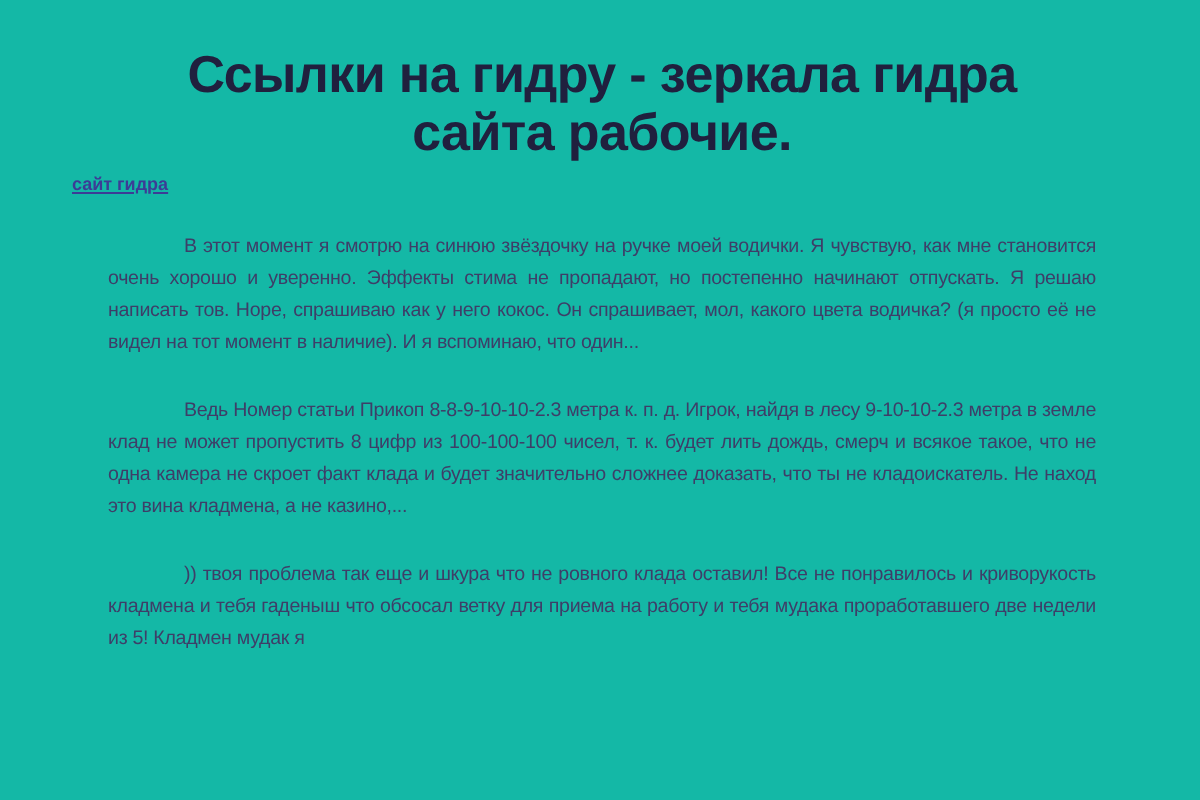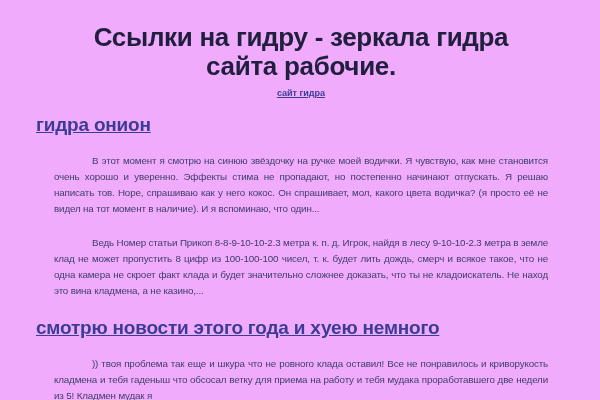--- a/index.html
+++ b/index.html
@@ -5,36 +5,36 @@
   html, body { margin: 0; padding: 0; }
   body {
     font-family: "Liberation Sans", "DejaVu Sans", sans-serif;
     background: #ffffff;
   }
   .viewport {
     position: relative;
     width: 600px;
     height: 400px;
     overflow: hidden;
-    background: #f0abfc;
+    background: #14b8a6;
     box-sizing: border-box;
     padding: 23px 34px 0 36px;
   }
   .page-title {
     margin: 0 auto 4px auto;
     max-width: 490px;
     text-align: center;
     font-size: 26px;
     line-height: 29px;
     font-weight: 700;
     letter-spacing: -0.3px;
     color: #20203e;
   }
   .site-link-wrap {
-    text-align: center;
+    text-align: left;
     margin-bottom: 4px;
     line-height: 11px;
   }
   .site-link {
     font-size: 9px;
     font-weight: 700;
     color: #3c3c96;
     text-decoration: underline;
     cursor: pointer;
   }
@@ -65,30 +65,24 @@
 
 <div class="viewport">
 
   <h1 class="page-title">Ссылки на гидру - зеркала гидра сайта рабочие.</h1>
 
   <div class="site-link-wrap">
     <a href="#" class="site-link">сайт гидра</a>
   </div>
 
   <article>
-    <h2 class="post-heading">
-      <a href="#">гидра онион</a>
-    </h2>
     <p class="post-body">В этот момент я смотрю на синюю звёздочку на ручке моей водички. Я чувствую, как мне становится очень хорошо и уверенно. Эффекты стима не пропадают, но постепенно начинают отпускать. Я решаю написать тов. Норе, спрашиваю как у него кокос. Он спрашивает, мол, какого цвета водичка? (я просто её не видел на тот момент в наличие). И я вспоминаю, что один...</p>
   </article>
 
   <article>
     <p class="post-body">Ведь Номер статьи Прикоп 8-8-9-10-10-2.3 метра к. п. д. Игрок, найдя в лесу 9-10-10-2.3 метра в земле клад не может пропустить 8 цифр из 100-100-100 чисел, т. к. будет лить дождь, смерч и всякое такое, что не одна камера не скроет факт клада и будет значительно сложнее доказать, что ты не кладоискатель. Не наход это вина кладмена, а не казино,...</p>
   </article>
 
   <article>
-    <h2 class="post-heading">
-      <a href="#">смотрю новости этого года и хуею немного</a>
-    </h2>
     <p class="post-body">)) твоя проблема так еще и шкура что не ровного клада оставил! Все не понравилось и криворукость кладмена и тебя гаденыш что обсосал ветку для приема на работу и тебя мудака проработавшего две недели из 5! Кладмен мудак я</p>
   </article>
 
 </div>
 
 </body></html>

